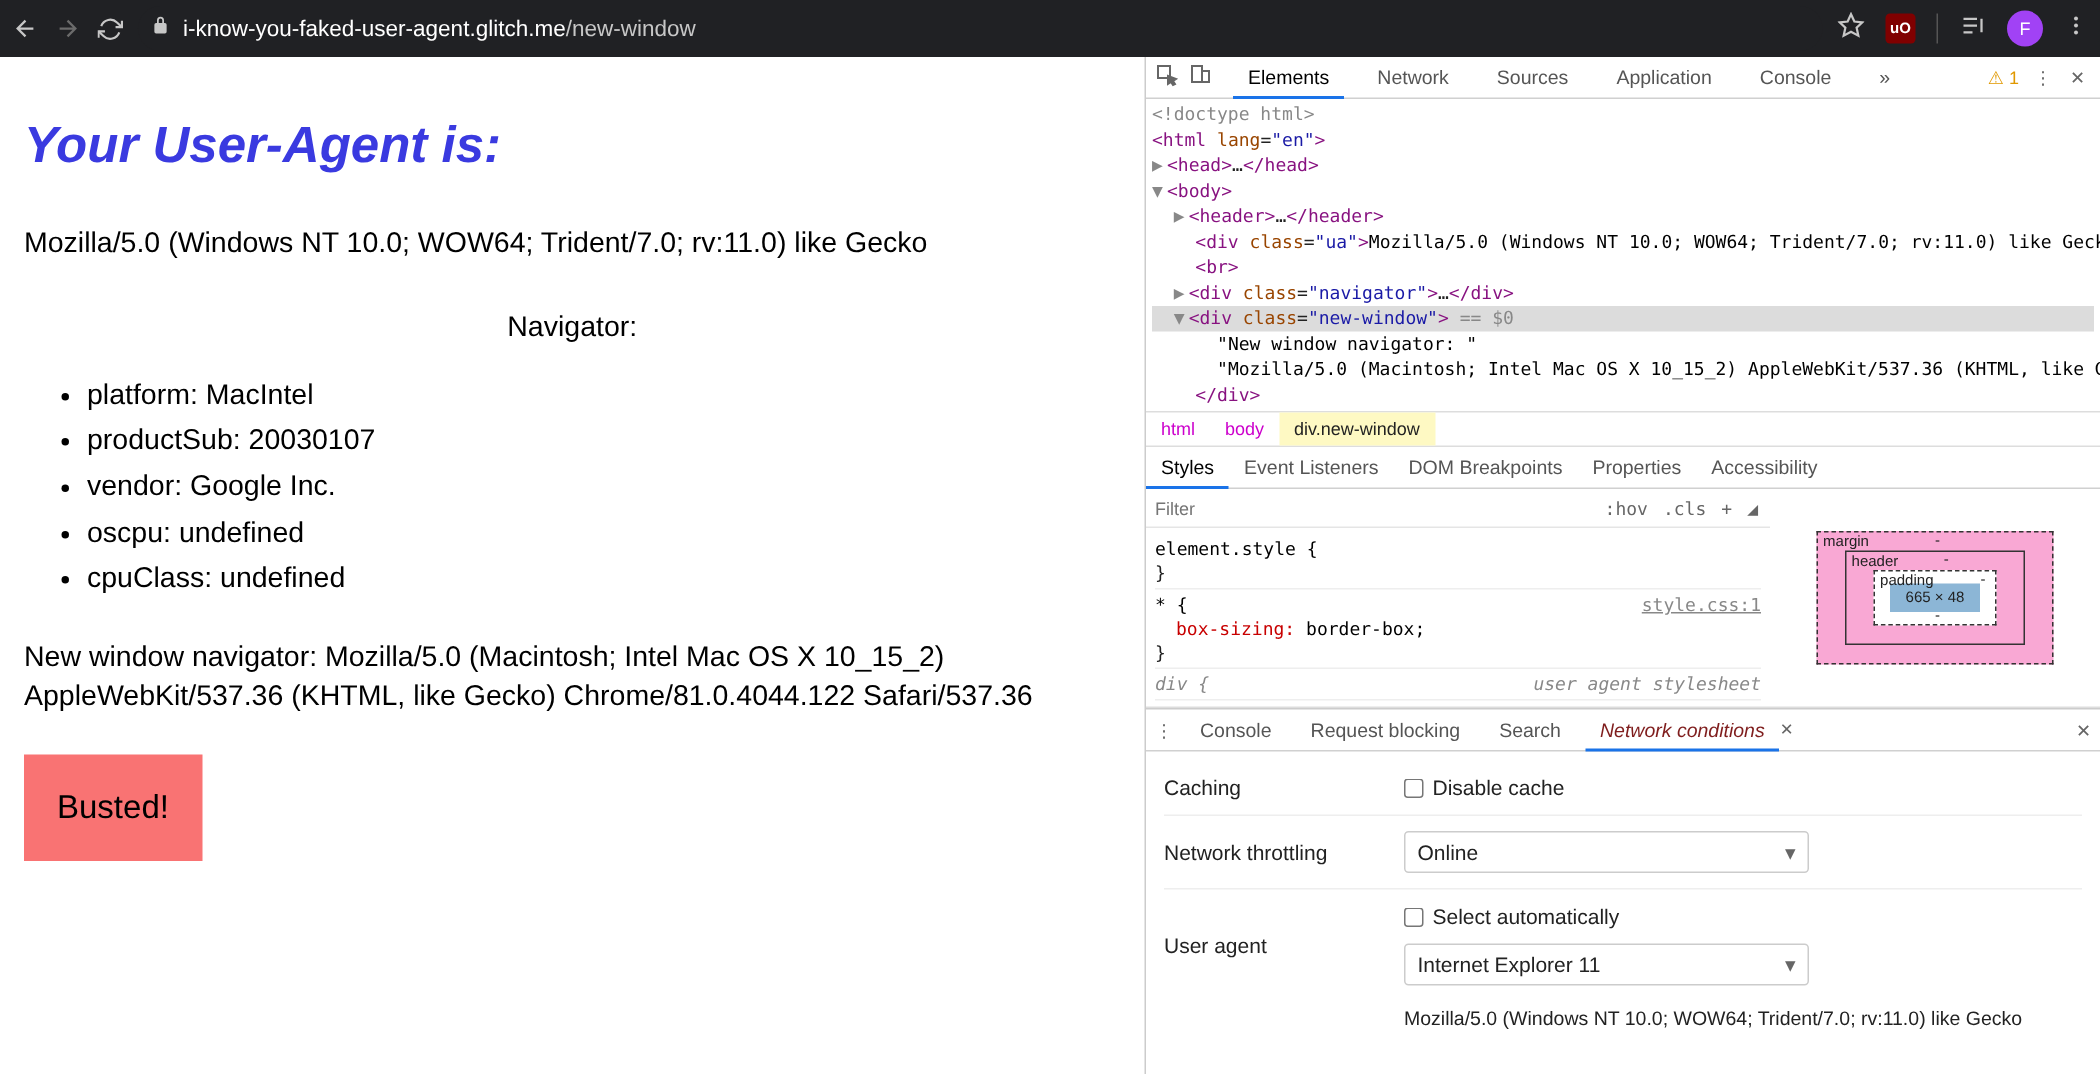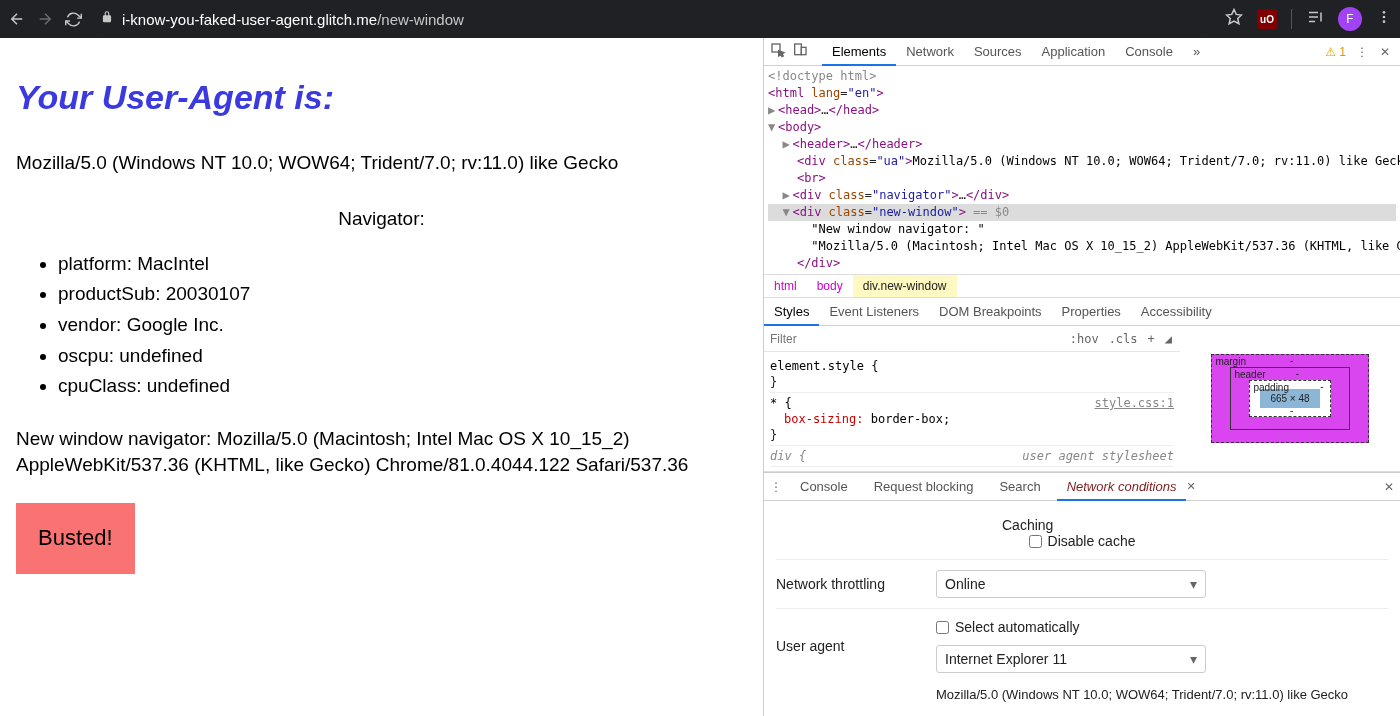--- a/index.html
+++ b/index.html
@@ -20,21 +20,21 @@
 .page { width: 763px; padding: 18px 16px; font-size: 19px; line-height: 1.4; color: #000; }
 .page h1 { color: #3a3ae0; font-style: italic; font-size: 34px; margin: 18px 0 28px 0; font-weight: 700; }
 .page .ua { margin-bottom: 30px; }
 .page .navlabel { margin-bottom: 18px; text-align: center; }
 .page ul { margin-left: 42px; margin-bottom: 26px; }
 .page ul li { margin-bottom: 4px; }
 .page .newwin { margin-bottom: 16px; }
 .busted { display: inline-block; background: #f97373; padding: 20px 22px; font-size: 22px; margin-top: 8px; }
 .devtools { flex: 1; border-left: 1px solid #ccc; display: flex; flex-direction: column; font-size: 12px; color: #222; background: #fff; min-width: 0; }
 .dt-top { height: 28px; display: flex; align-items: center; border-bottom: 1px solid #d0d0d0; padding: 0 4px; gap: 2px; }
-.dt-tabs { display: flex; gap: 0; flex: 1; margin-left: 10px; }
+.dt-tabs { display: flex; gap: 12px; flex: 1; margin-left: 10px; }
 .dt-tab { padding: 6px 10px; font-size: 13px; color: #555; cursor: pointer; position: relative; }
 .dt-tab.active { color: #000; }
 .dt-tab.active::after { content: ''; position: absolute; bottom: -1px; left: 0; right: 0; height: 2px; background: #1a73e8; }
 .dt-top-right { display: flex; align-items: center; gap: 8px; padding-right: 4px; }
 .warn-badge { color: #e09800; font-size: 12px; }
 .dt-icon-btn { color: #666; cursor: pointer; padding: 2px; }
 .dom-panel { font-family: Menlo, Consolas, monospace; font-size: 12px; line-height: 17px; padding: 2px 4px; white-space: pre; overflow: hidden; color: #222; }
 .dom-panel .tag { color: #881280; }
 .dom-panel .attr { color: #994500; }
 .dom-panel .val { color: #1a1aa6; }
@@ -57,35 +57,35 @@
 .styles-filter .extras { display: flex; gap: 10px; padding: 0 8px; color: #666; font-size: 12px; font-family: Menlo, monospace; }
 .rules { font-family: Menlo, Consolas, monospace; font-size: 12px; line-height: 16px; padding: 4px 6px; }
 .rules .sel-text { color: #000; }
 .rules .prop { color: #c80000; margin-left: 14px; }
 .rules .pval { color: #000; }
 .rules .link { color: #888; float: right; text-decoration: underline; }
 .rules .rule-block { border-bottom: 1px solid #eee; padding: 2px 0; }
 .rules .ua-sheet { color: #888; font-style: italic; float: right; }
 .rules .graysel { color: #888; font-style: italic; }
 .box-model { width: 220px; padding: 12px; font-size: 10px; display:flex; align-items:center; justify-content:center; }
-.bm-margin { border: 1px dashed #333; padding: 12px 18px; position: relative; background:#d946ef; }
+.bm-margin { border: 1px dashed #333; padding: 12px 18px; position: relative; background:#f9a8d4; }
 .bm-border { border: 1px solid #333; padding: 12px 18px; position: relative; }
 .bm-padding { border: 1px dashed #333; padding: 8px 10px; position: relative; background:#fff; }
 .bm-content { background: #8cb6d6; padding: 4px 10px; text-align:center; }
 .bm-label { position: absolute; top: 1px; left: 3px; font-size: 10px; }
 .bm-dash { position:absolute; font-size:10px; }
 .drawer { border-top: 1px solid #ccc; display:flex; flex-direction:column; flex:1; }
 .drawer-tabs { display:flex; height: 28px; align-items:center; border-bottom:1px solid #d0d0d0; padding:0 4px; gap:6px; }
 .drawer-tabs .dtab { padding:6px 10px; font-size:13px; color:#555; cursor:pointer; position:relative; }
 .drawer-tabs .dtab.active { color:#7f1d1d;font-style:italic; }
 .drawer-tabs .dtab.active::after { content:''; position:absolute; bottom:-1px; left:0; right:0; height:2px; background:#1a73e8; }
 .drawer-close-x { font-size:11px; color:#666; margin-left:-6px; }
 .drawer-body { padding: 6px 12px; font-size: 14px; }
 .drawer-row { display:flex; align-items:center; padding: 10px 0; border-top: 1px solid #eee; }
-.drawer-row:first-child { border-top:none;flex-direction:column; }
+.drawer-row:first-child { border-top:none; }
 .drawer-row .lbl { width: 160px; }
 .drawer-row .ctrl { flex:1; display:flex; flex-direction:column; gap:10px; align-items:flex-start; }
 .drawer-row .ctrl label { display:flex; gap:6px; align-items:center; }
 .sel-box { display:flex; align-items:center; justify-content:space-between; border:1px solid #ccc; border-radius:3px; padding: 5px 8px; width: 270px; background:#fff; cursor:pointer; }
 .sel-box .chev { color:#666; }
 .ua-string-row { font-size: 13px; margin-left: 160px; margin-top: 4px; }
 </style>
 </head>
 <body>
 

